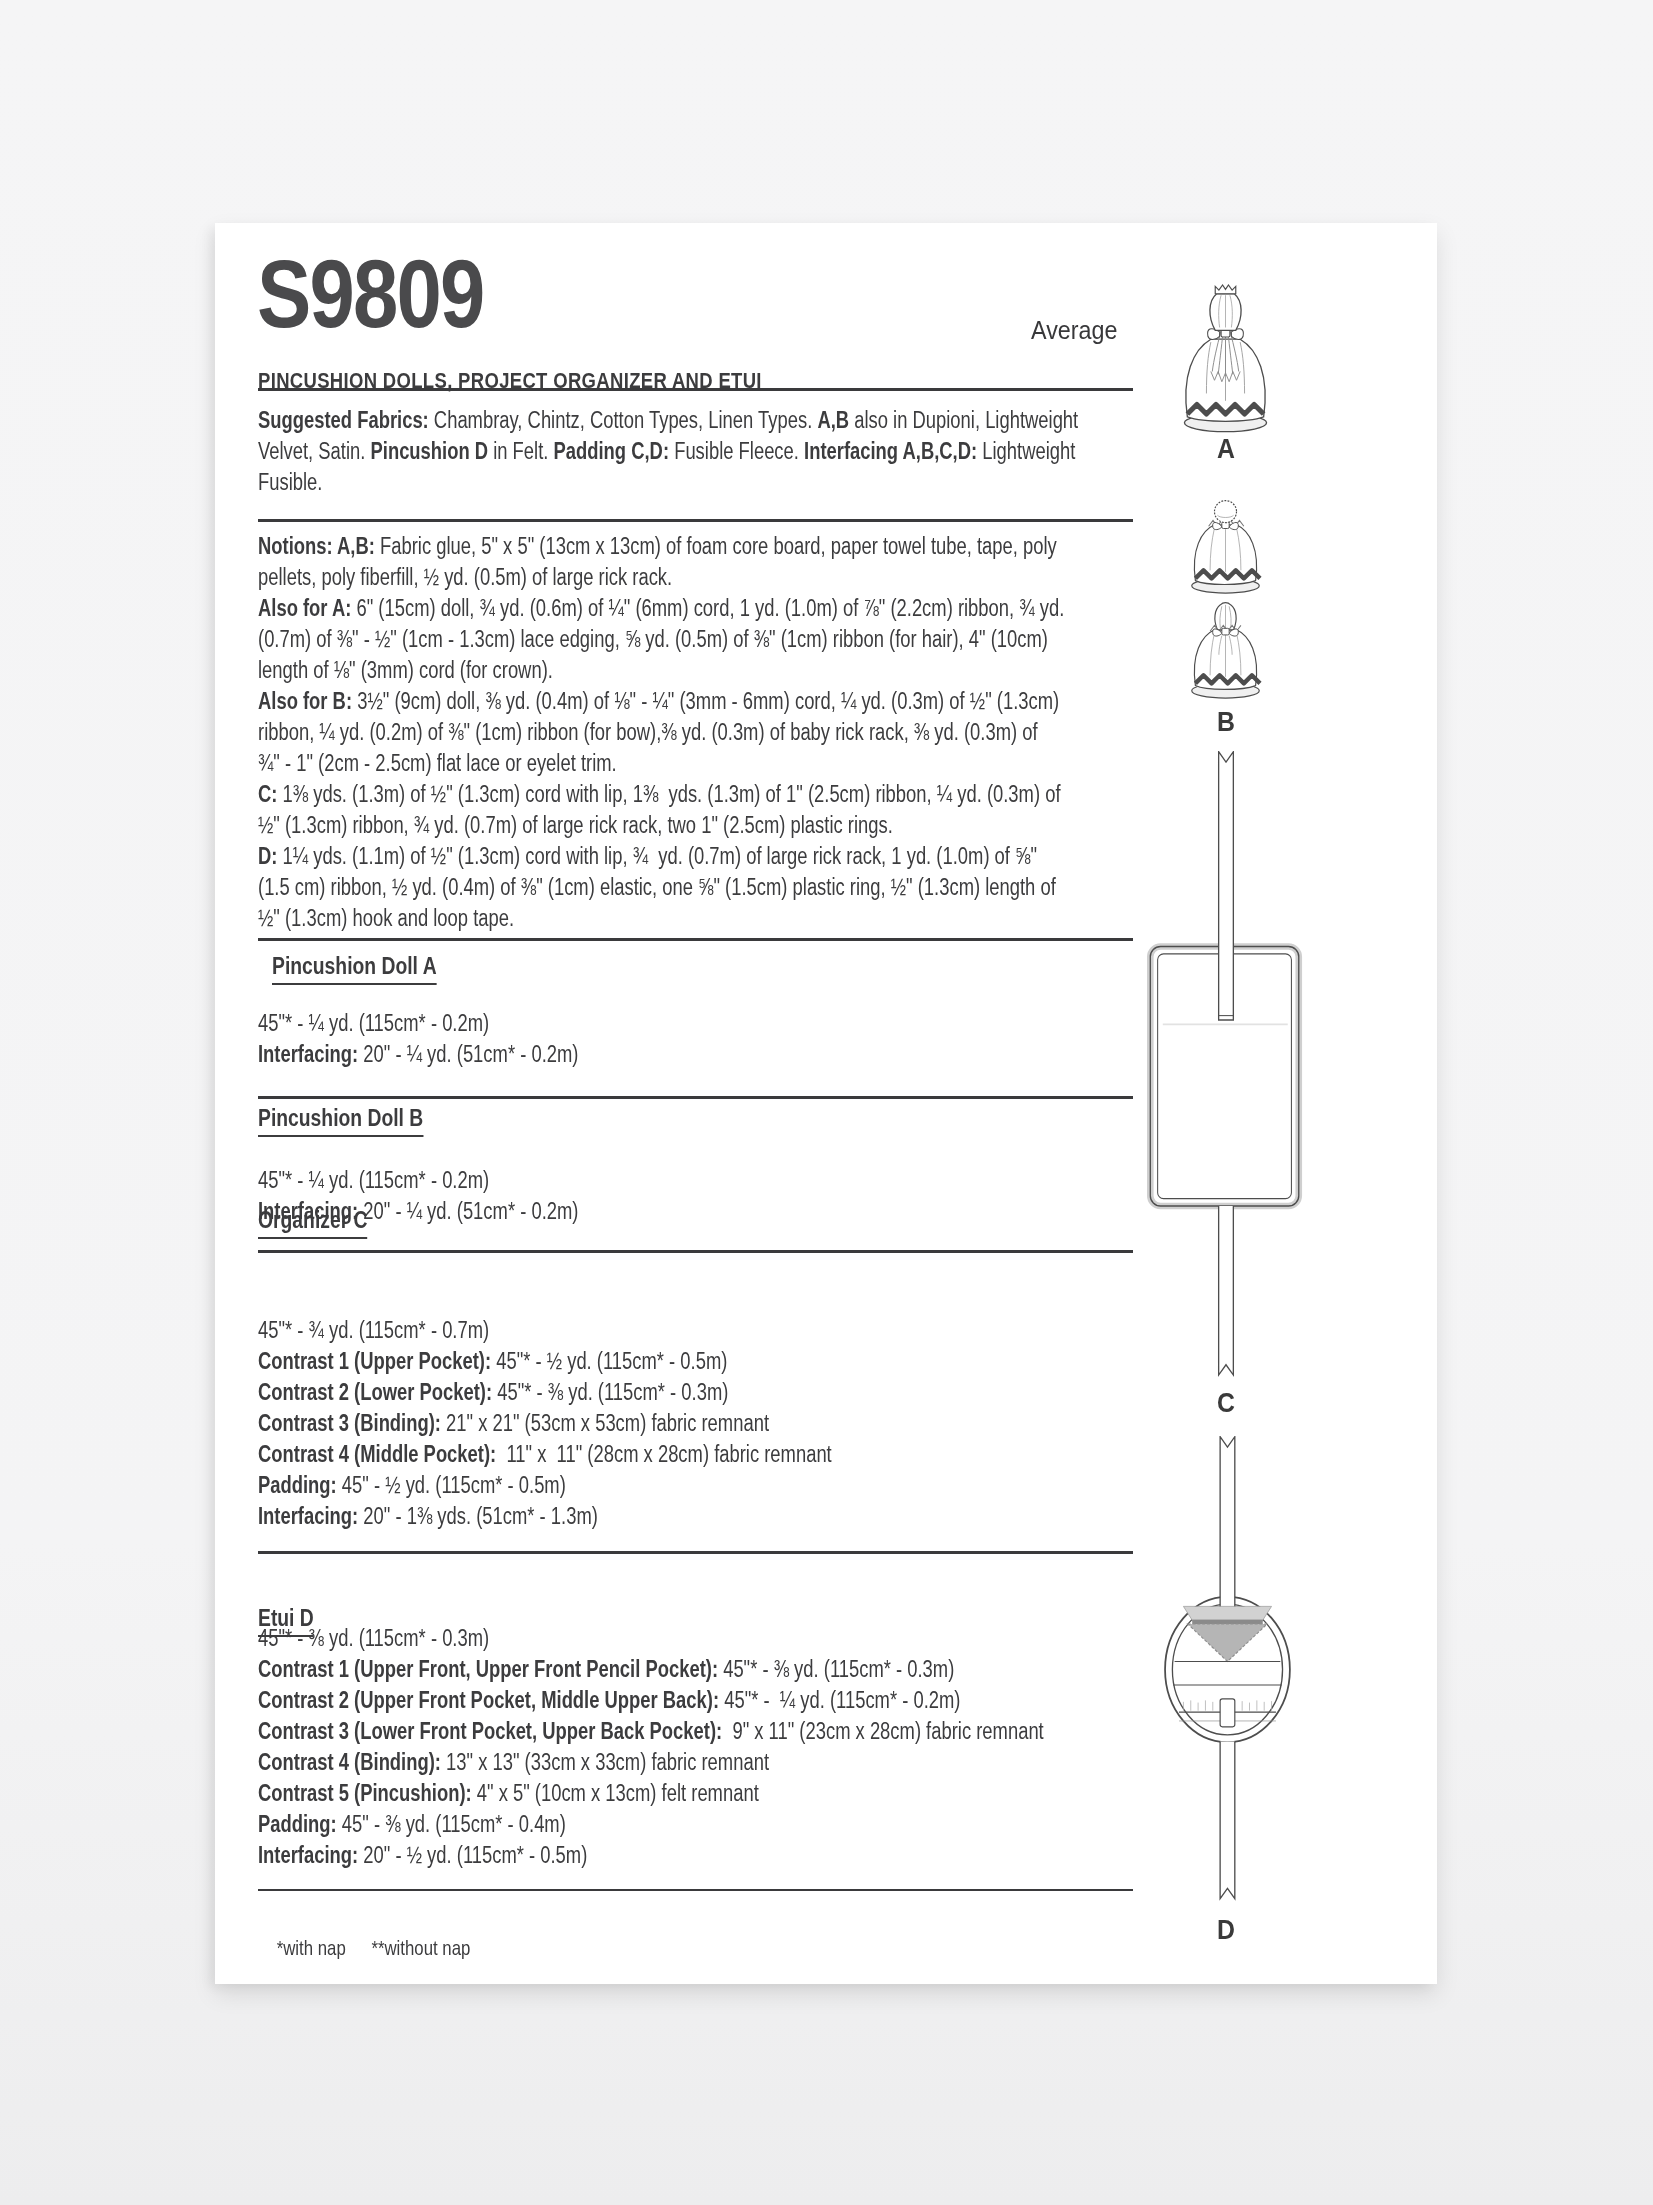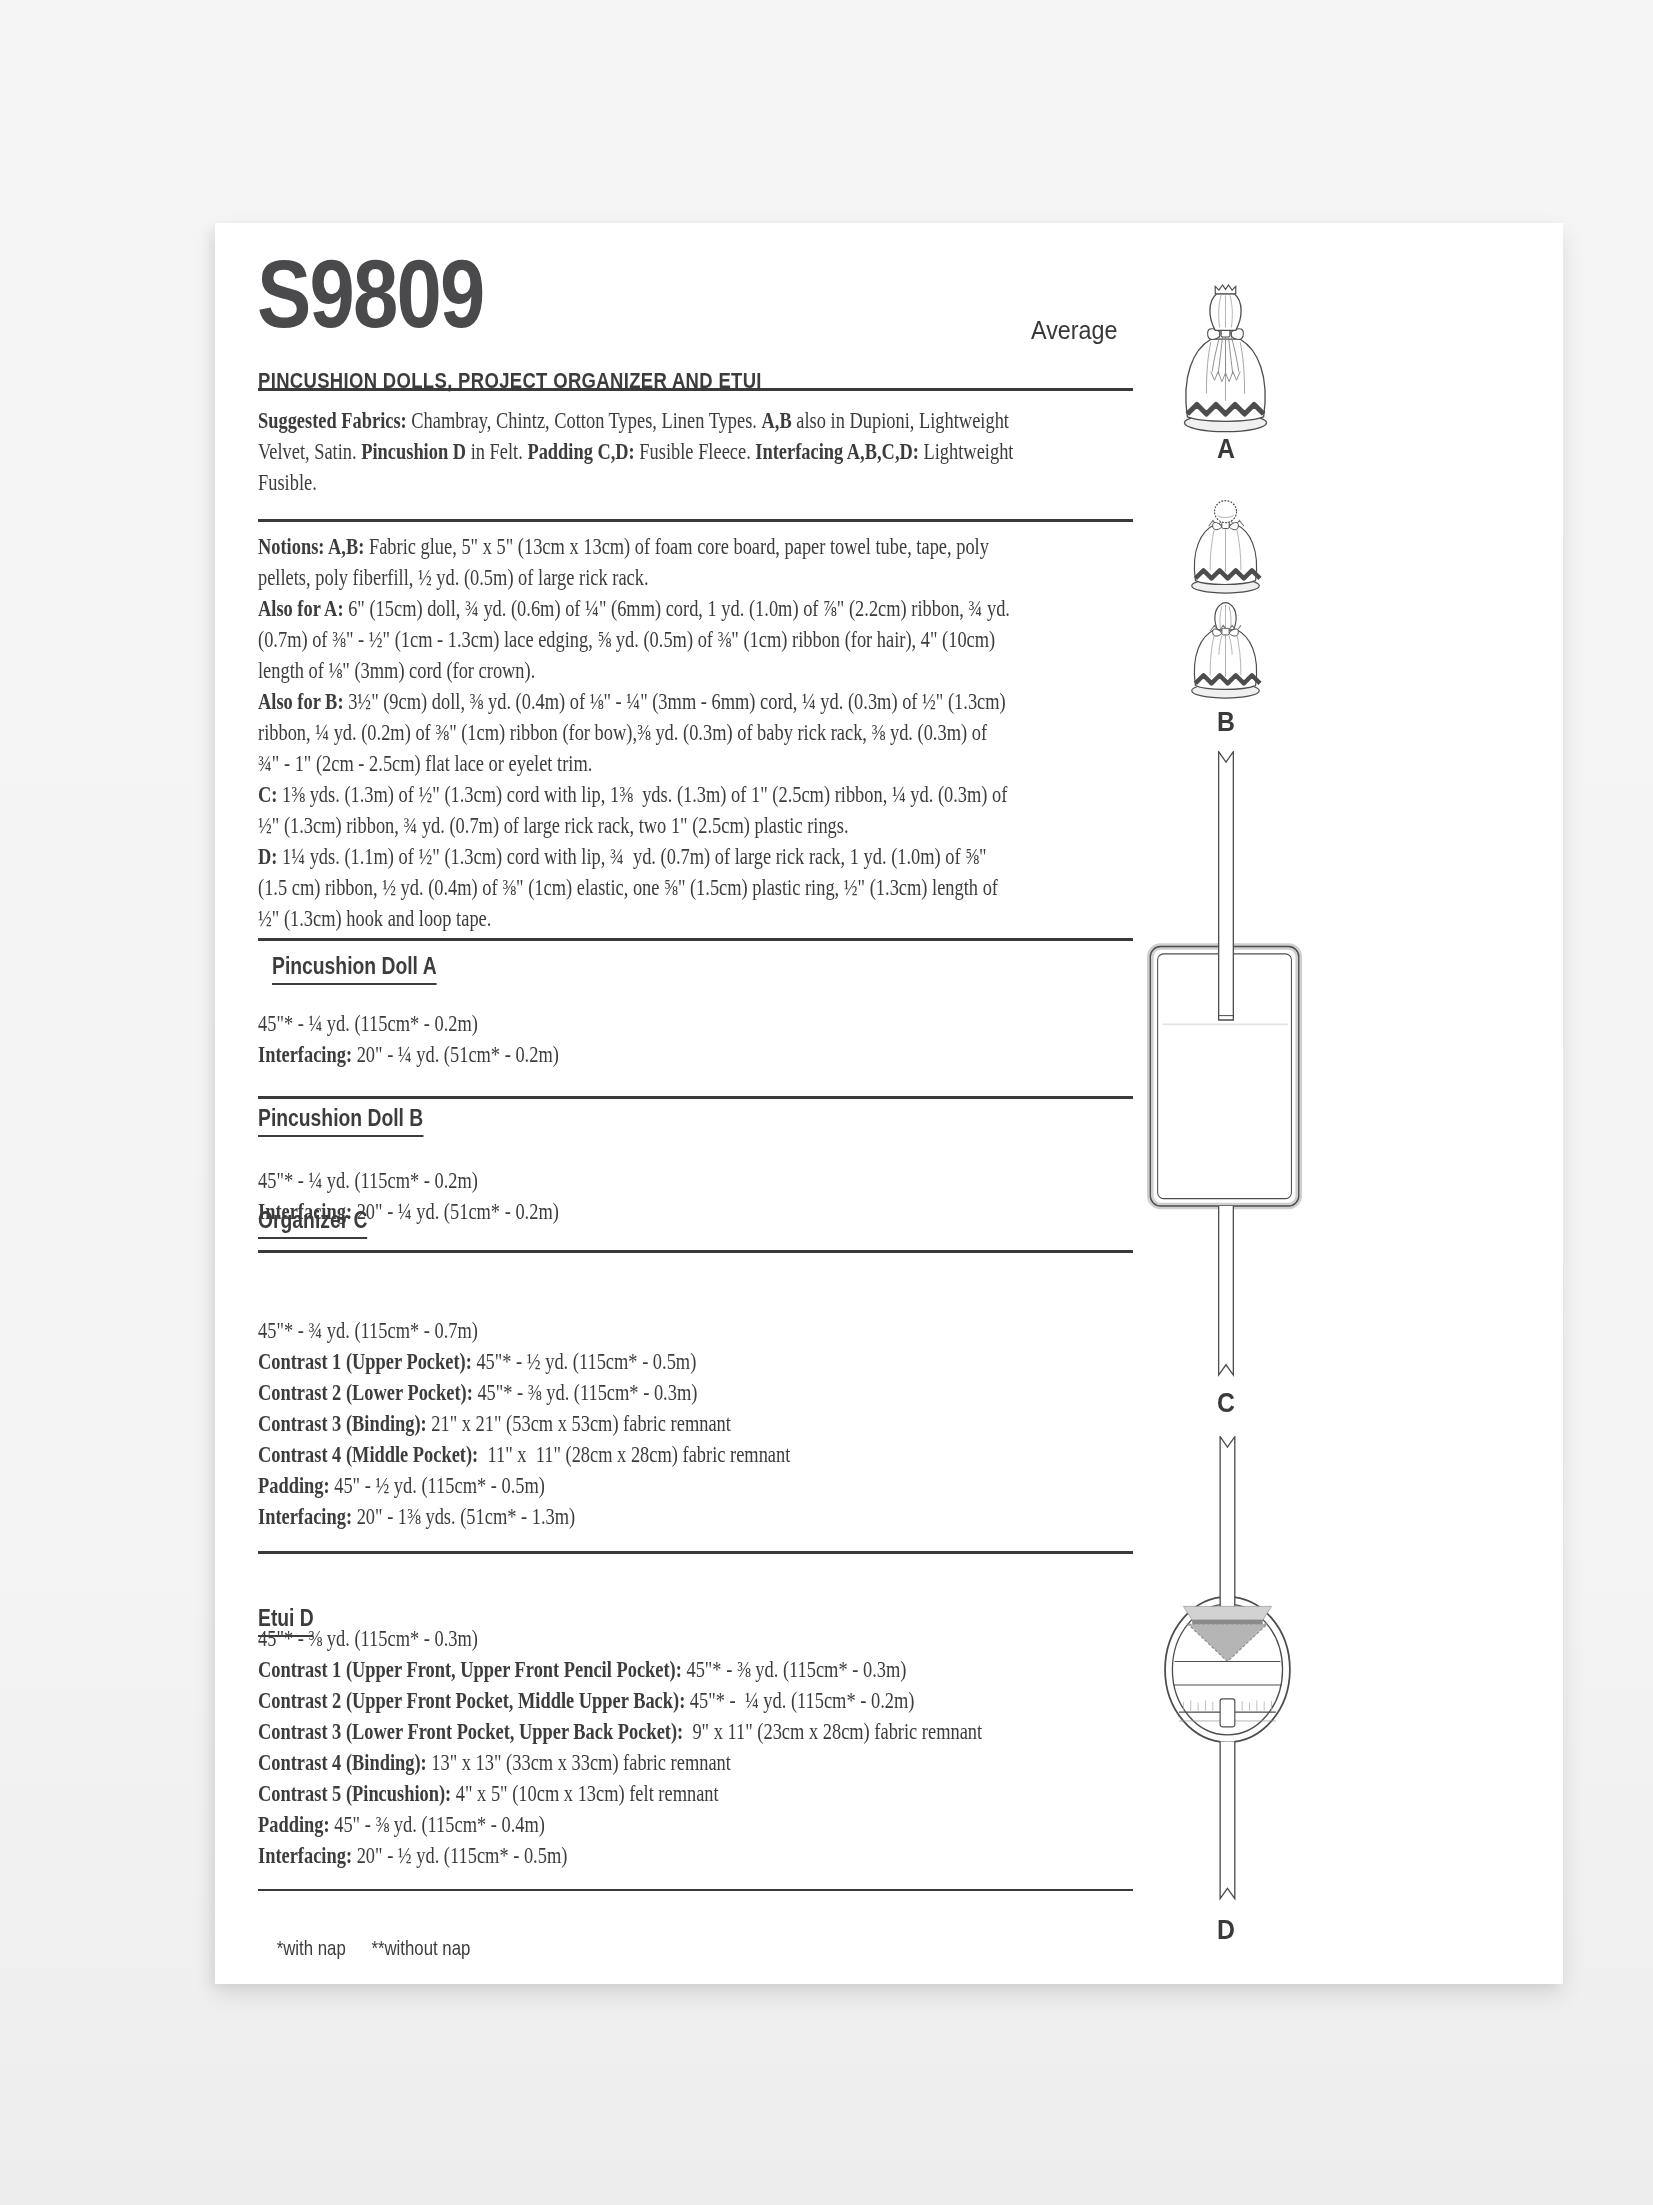--- a/index.html
+++ b/index.html
@@ -2,40 +2,40 @@
 <html style="font-size:11.8px"><head>
 <meta charset="utf-8">
 <style>
   html,body{margin:0;padding:0;}
   body{
     width:1654px;height:2205px;position:relative;overflow:hidden;
     background:linear-gradient(180deg,#f5f5f6 0%,#f4f4f5 70%,#ededee 100%);
     font-family:"Liberation Sans","DejaVu Sans",sans-serif;
   }
   .page{
-    position:absolute;left:215px;top:223px;width:1348px;height:1761px;
+    position:absolute;left:215px;top:223px;width:1222px;height:1761px;
     background:#ffffff;
     box-shadow:0 10.3px 22px rgba(0,0,0,.10), -5.9px 4.4px 10.3px rgba(0,0,0,.05);
   }
   .abs{position:absolute;}
   .title{
     left:42px;top:22px;font-size:97px;line-height:97px;font-weight:700;
     color:#4a4a4c;letter-spacing:-2.2px;transform:scaleX(.84);transform-origin:0 0;white-space:pre;
   }
   .difficulty{
     left:816px;top:93px;font-size:26.5px;line-height:28px;color:#38383a;
     transform:scaleX(.88);transform-origin:0 0;white-space:pre;
   }
   .subtitle{
     left:43px;top:146px;font-size:22px;line-height:23.5px;font-weight:700;color:#3c3c3e;
     transform:scaleX(.84);transform-origin:0 0;white-space:pre;letter-spacing:0.4px;
   }
   .rule{left:43px;width:875px;height:2.9px;background:#3a3a3c;}
   .rule.thin{height:2.2px;}
-  .tblock{left:43px;font-family:Liberation Serif, serif;}
+  .tblock{left:43px;}
   .ln{
     white-space:pre;font-size:23px;line-height:31px;color:#3c3c3e;
     transform:scaleX(.80);transform-origin:0 0;
   }
   .ln b{font-weight:700;}
   .sec-h{
     font-size:23px;line-height:31px;font-weight:700;color:#3c3c3e;white-space:pre;
     display:inline-block;border-bottom:2.2px solid #3c3c3e;padding-bottom:0.7px;
     transform:scaleX(.84);transform-origin:0 0;
   }

